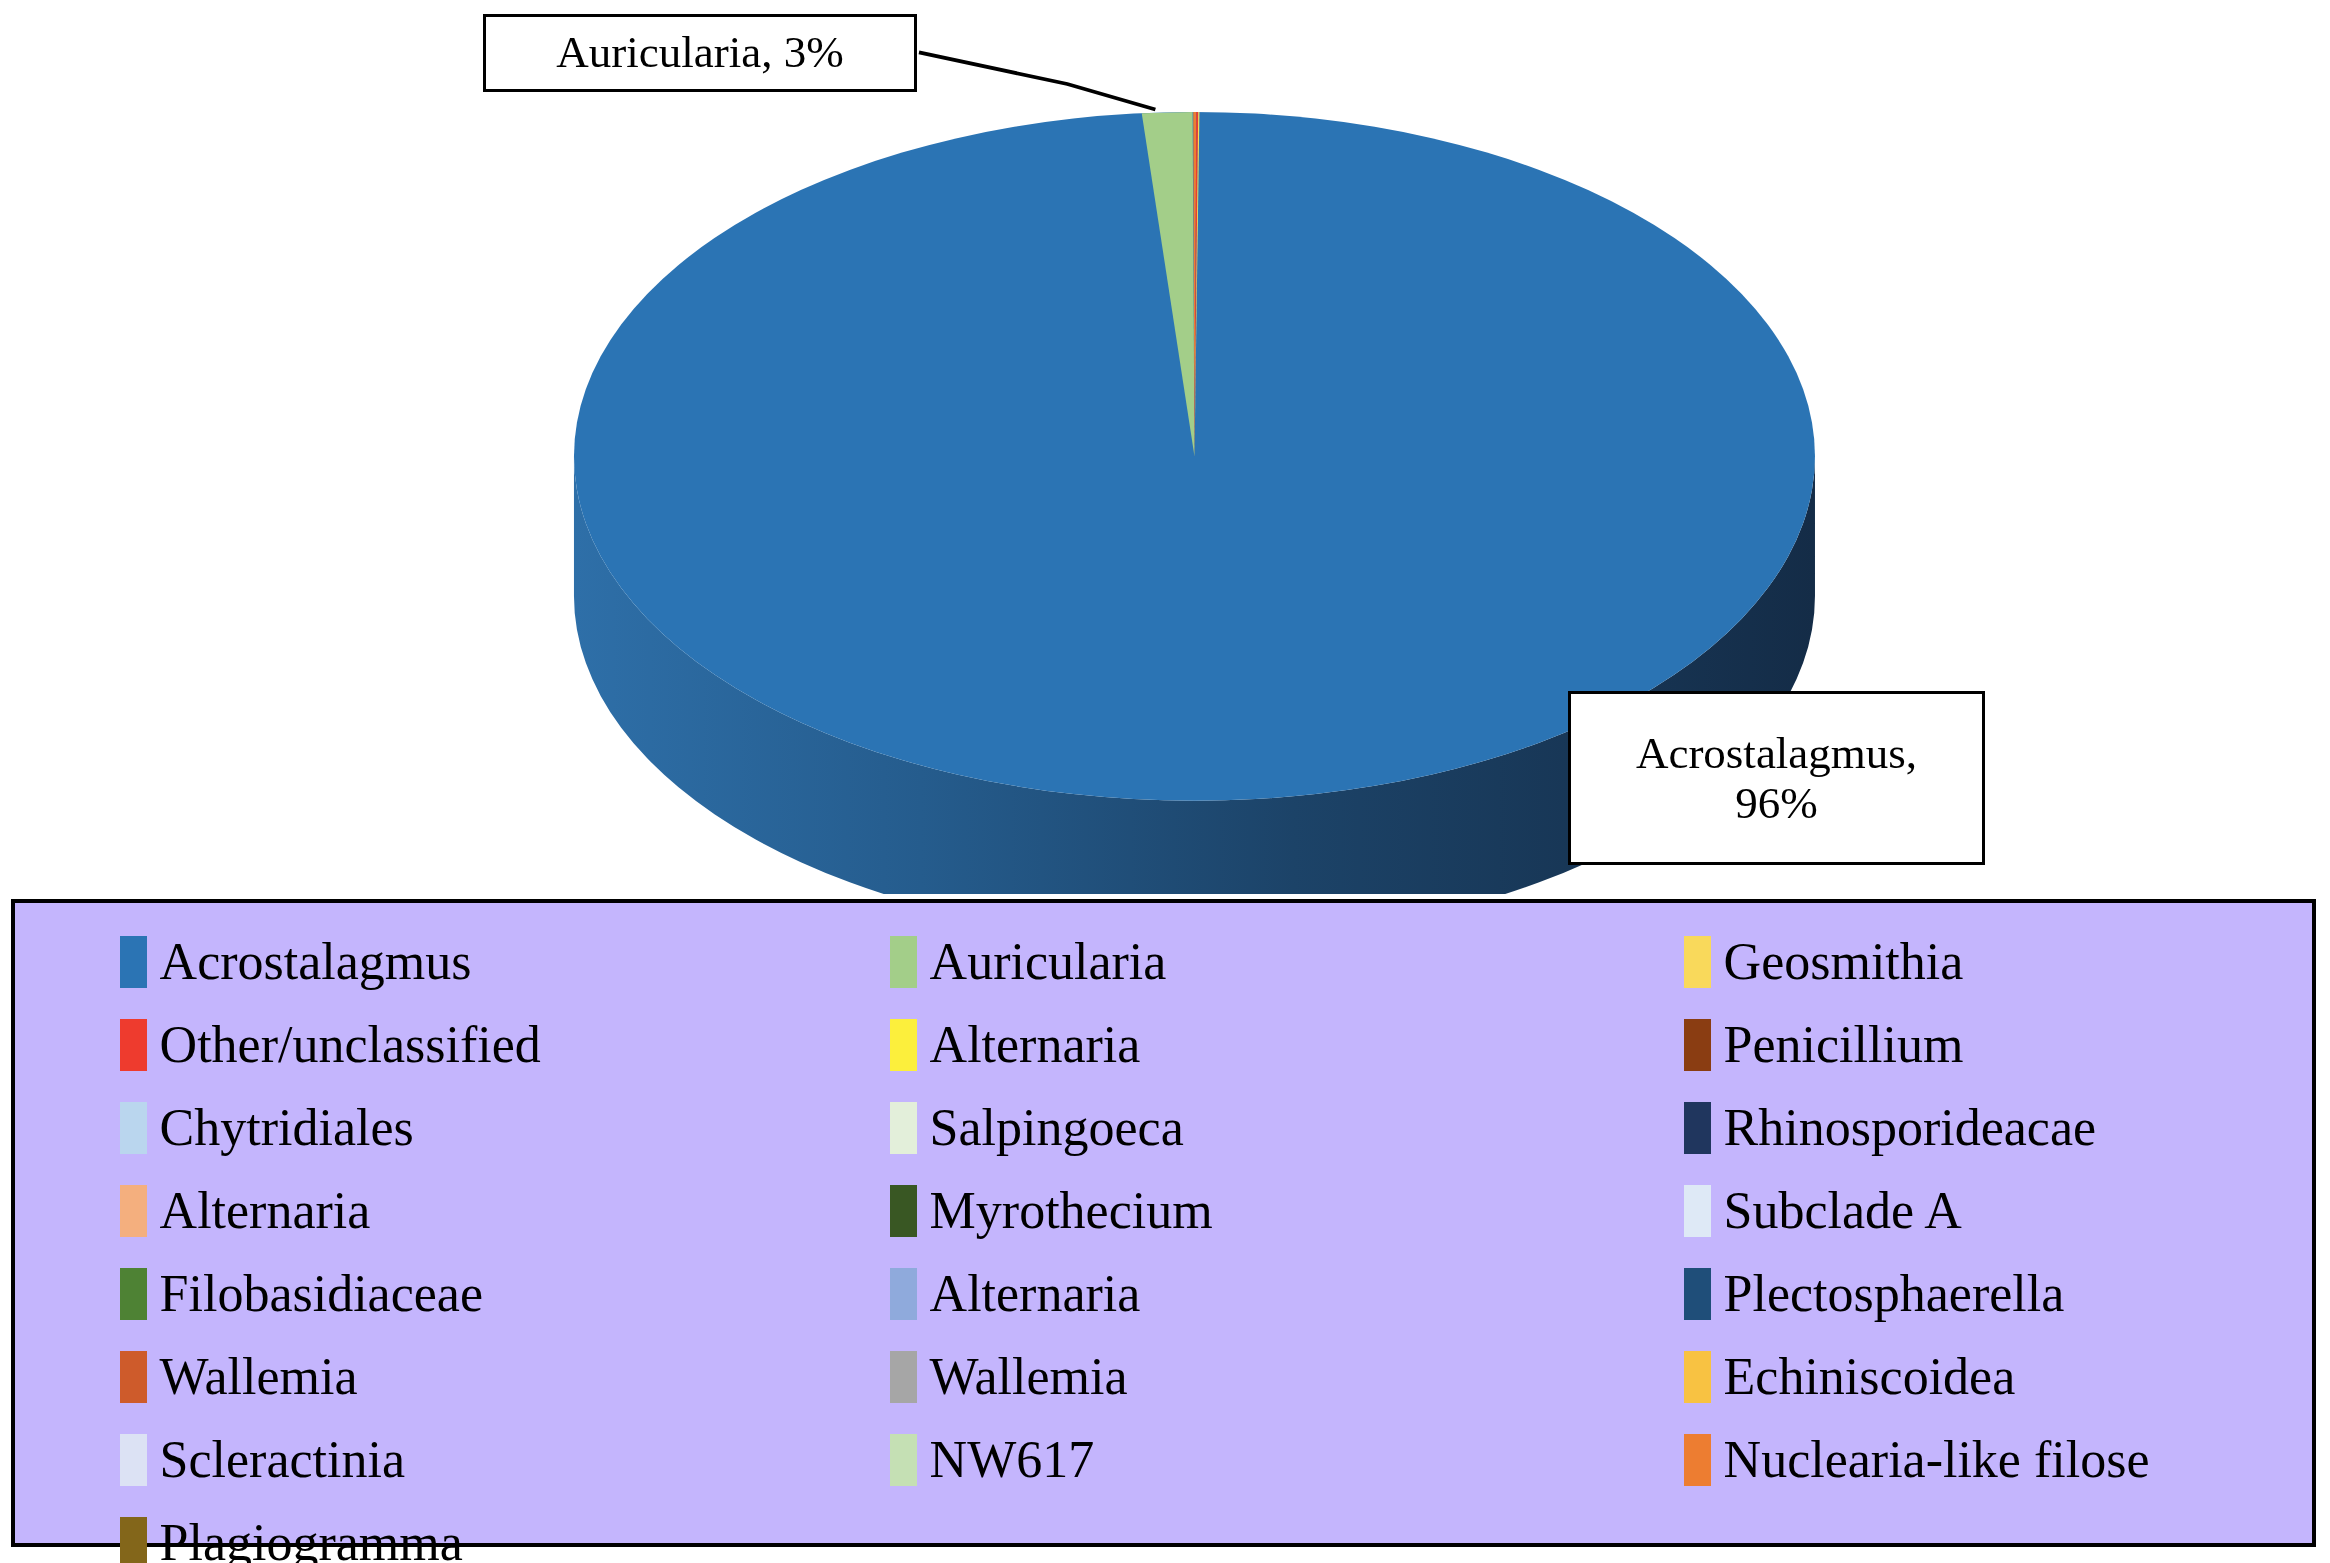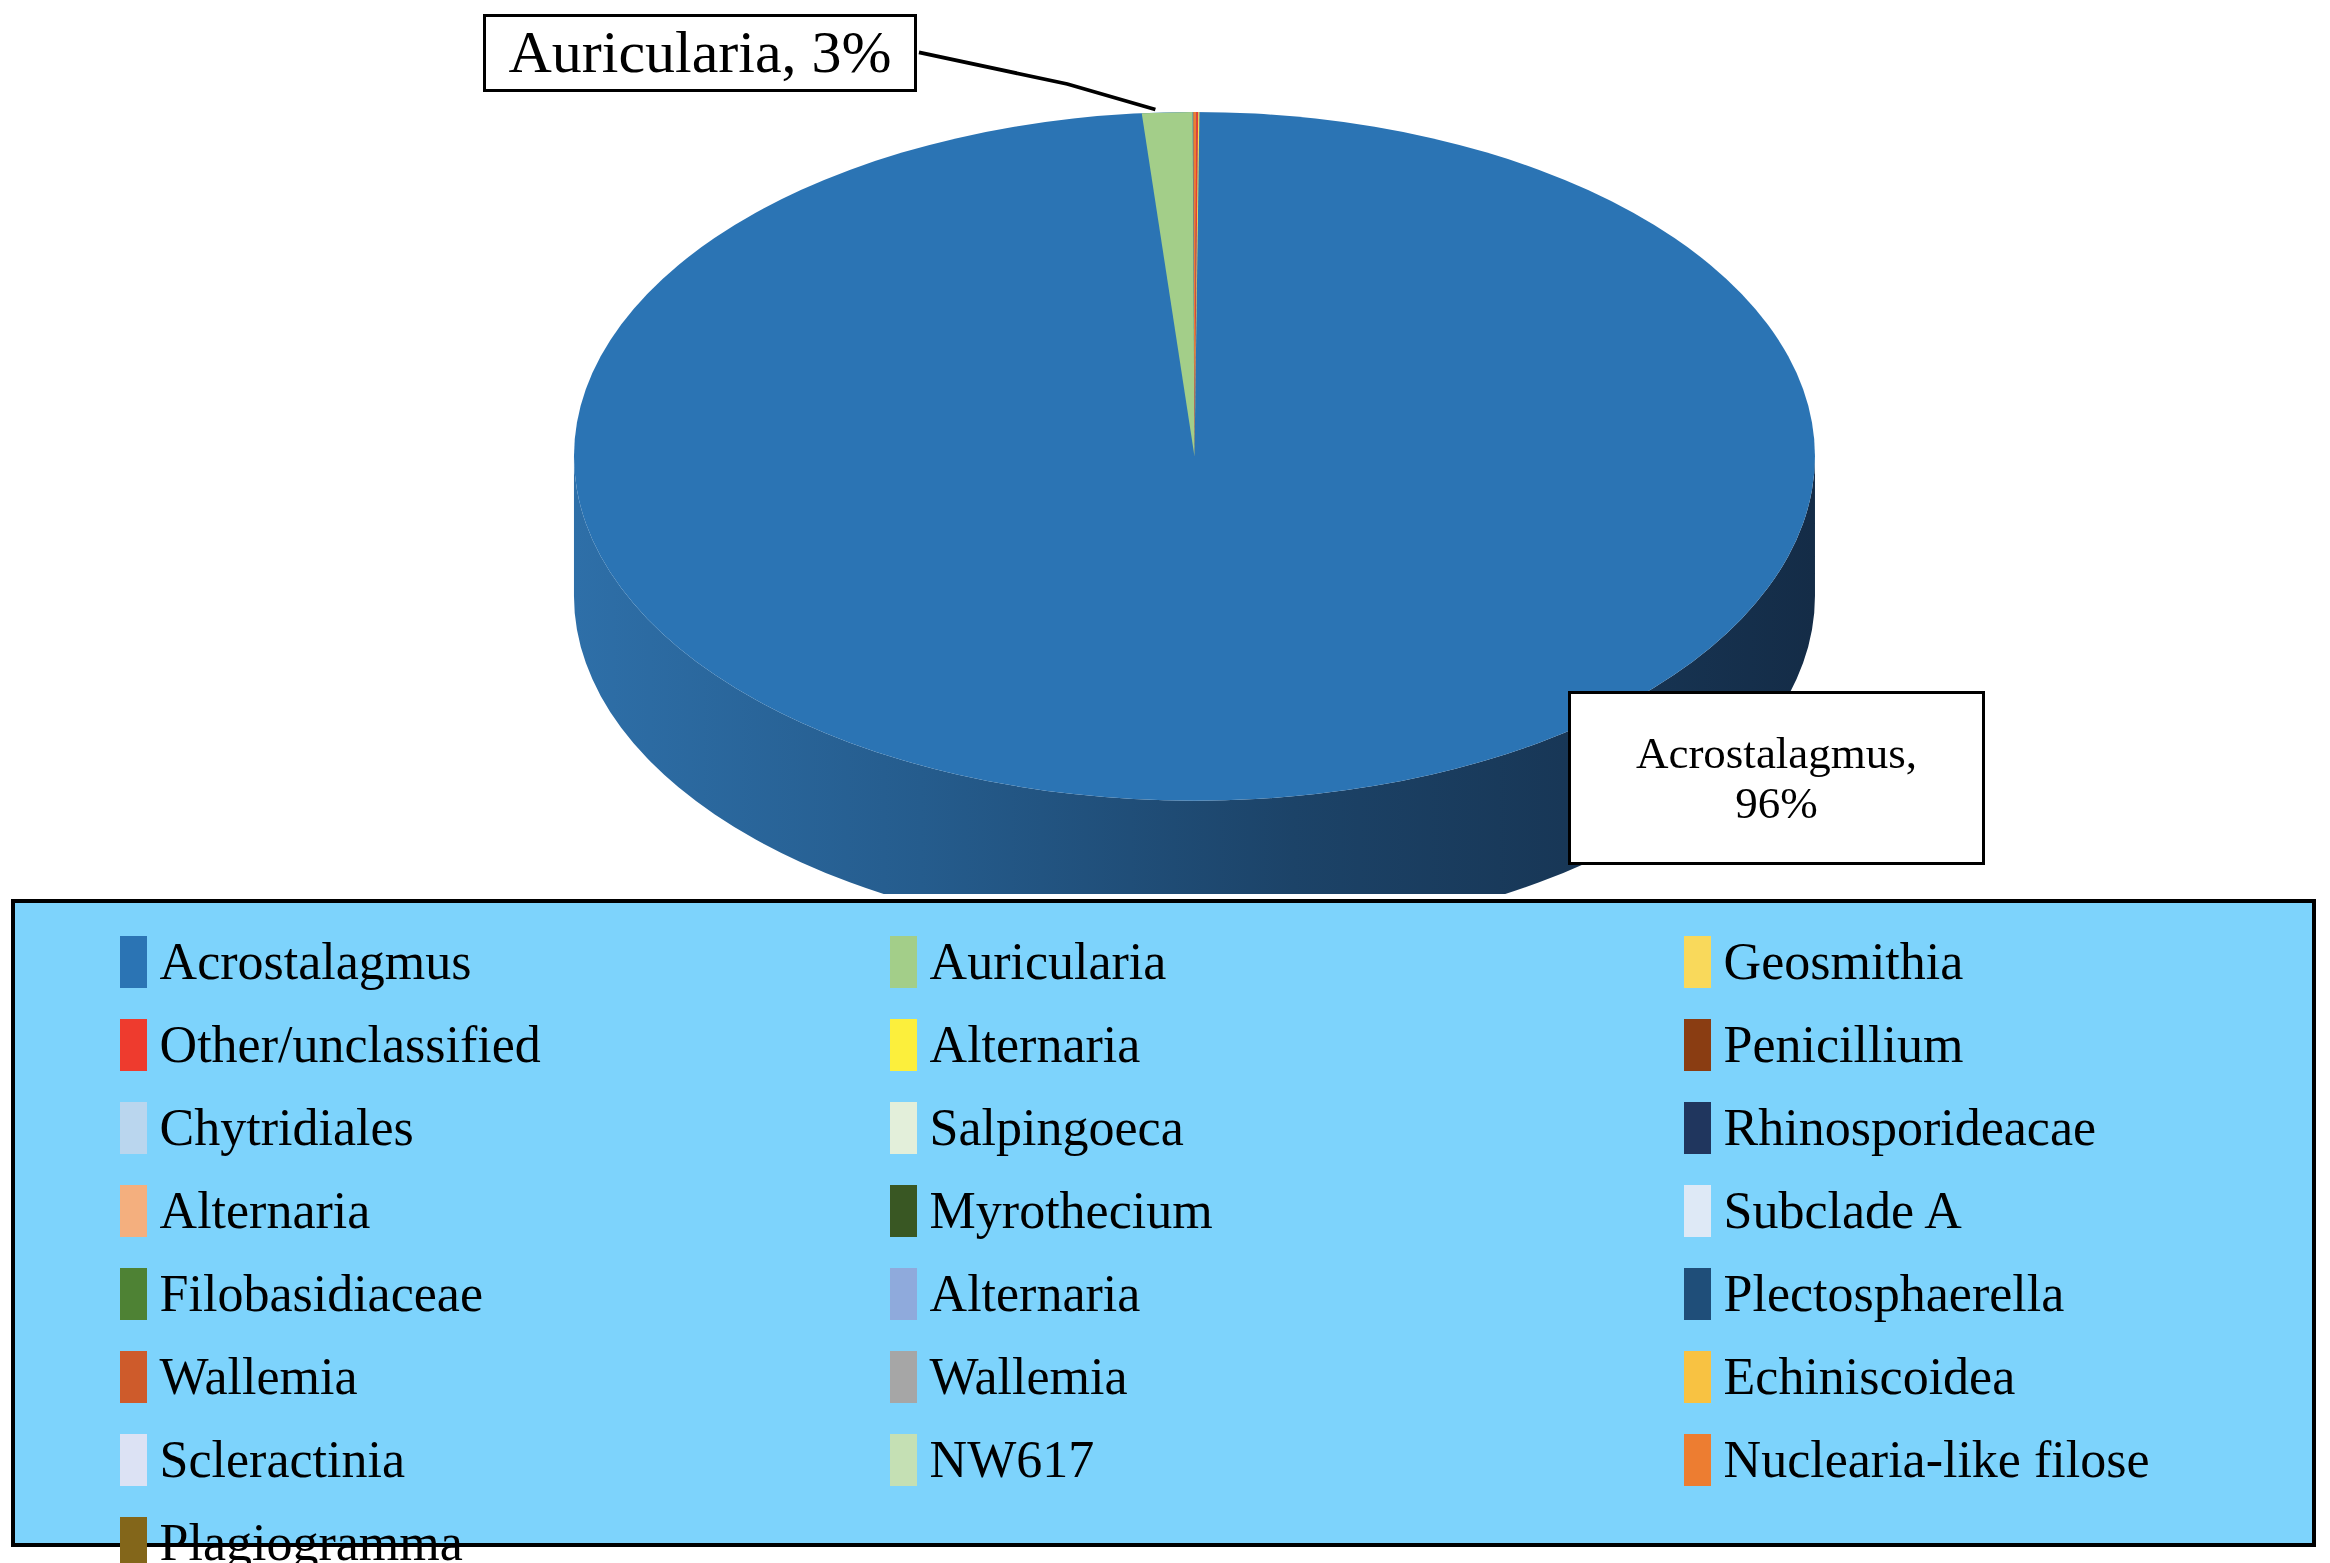--- a/index.html
+++ b/index.html
@@ -44,41 +44,41 @@
     align-items: center;
     justify-content: center;
     white-space: pre-line;
   }
 
   #callout-auricularia {
     left: 483px;
     top: 13.7px;
     width: 434px;
     height: 78px;
-    font-size: 60px;
+    font-size: 45px;
   }
 
   #callout-acrostalagmus {
     left: 1568px;
     top: 691px;
     width: 417px;
     height: 174px;
     font-size: 45px;
   }
 
   
   #legend {
     position: absolute;
     left: 11.2px;
     top: 899px;
     width: 2305px;
     height: 648px;
     box-sizing: border-box;
     border: 4.3px solid #000000;
-    background: #7dd3fc;
+    background: #c4b5fd;
     padding-left: 32px;
   }
 
   #legend-grid {
     position: absolute;
     left: 105px;
     top: 17.4px;
     width: 2172px;
     display: grid;
     grid-template-columns: 770px 794px 608px;

